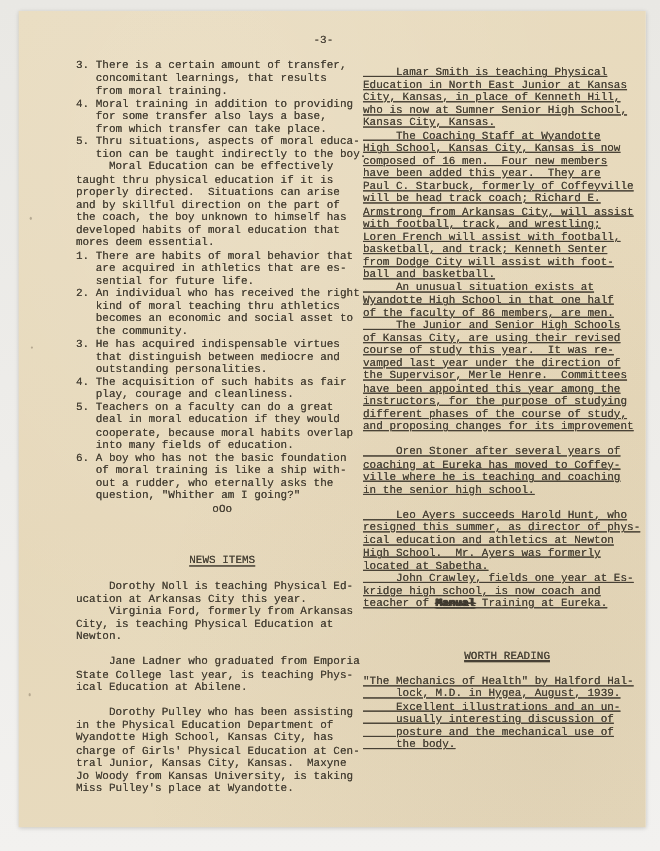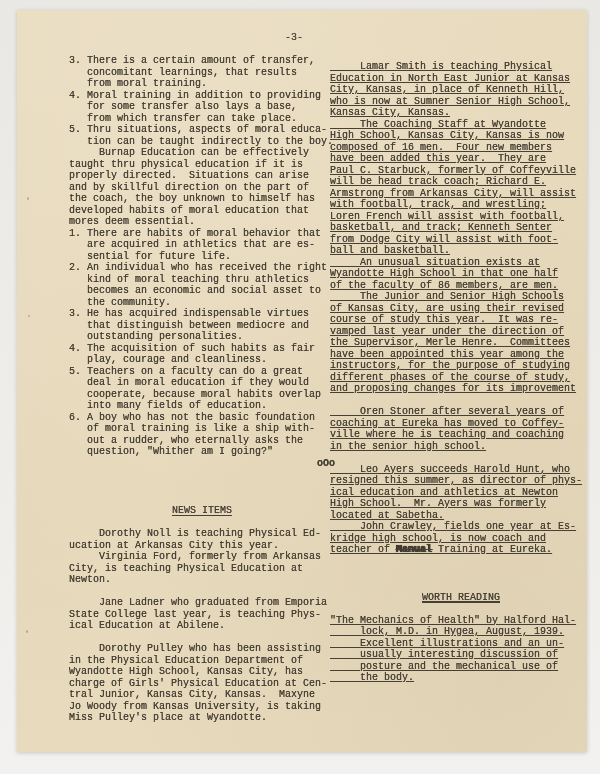--- a/index.html
+++ b/index.html
@@ -38,21 +38,21 @@
     position: absolute;
     font-size: 10px;
     line-height: 11.5px;
     color: #464035;
     text-shadow: 0 0 0.5px rgba(64,56,42,0.85);
   }
   .col-left  { left: 52px;  top: 45px; width: 266px; }
   .col-right { left: 313px; top: 51px; width: 262px; text-decoration: underline; }
   .block { white-space: pre-wrap; margin: 0; }
   .gap   { margin-top: 11.5px; }
-  .center { text-align: right; white-space: normal; font-weight: bold; }
+  .center { text-align: center; white-space: normal; }
   .heading {
     text-align: center;
     text-decoration: underline;
     text-underline-offset: 2px;
     white-space: normal;
     margin-top: 36px;
   }
   .struck {
     font-weight: bold;
     text-decoration: line-through;
@@ -78,21 +78,21 @@
 
   <div class="col col-left">
     <div class="block">3. There is a certain amount of transfer,
    concomitant learnings, that results
    from moral training.
 4. Moral training in addition to providing
    for some transfer also lays a base,
    from which transfer can take place.
 5. Thru situations, aspects of moral educa-
    tion can be taught indirectly to the boy.</div>
-    <div class="block">     Burnap Education can be effectively
+    <div class="block">     Moral Education can be effectively
 taught thru physical education if it is
 properly directed.  Situations can arise
 and by skillful direction on the part of
 the coach, the boy unknown to himself has
 developed habits of moral education that
 mores deem essential.</div>
     <div class="block">1. There are habits of moral behavior that
    are acquired in athletics that are es-
    sential for future life.
 2. An individual who has received the right

